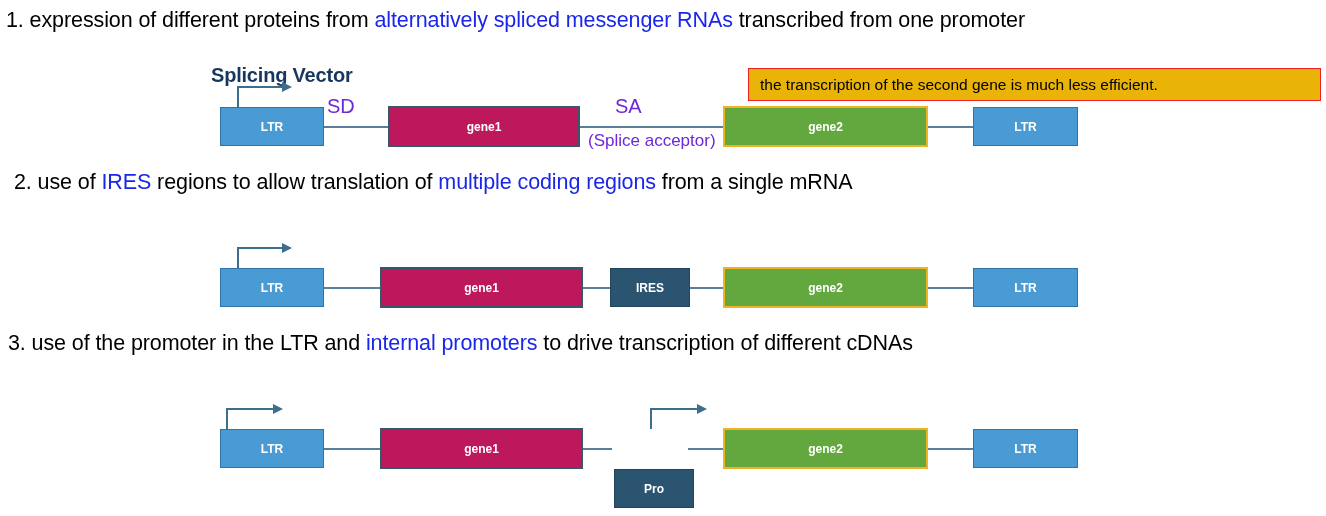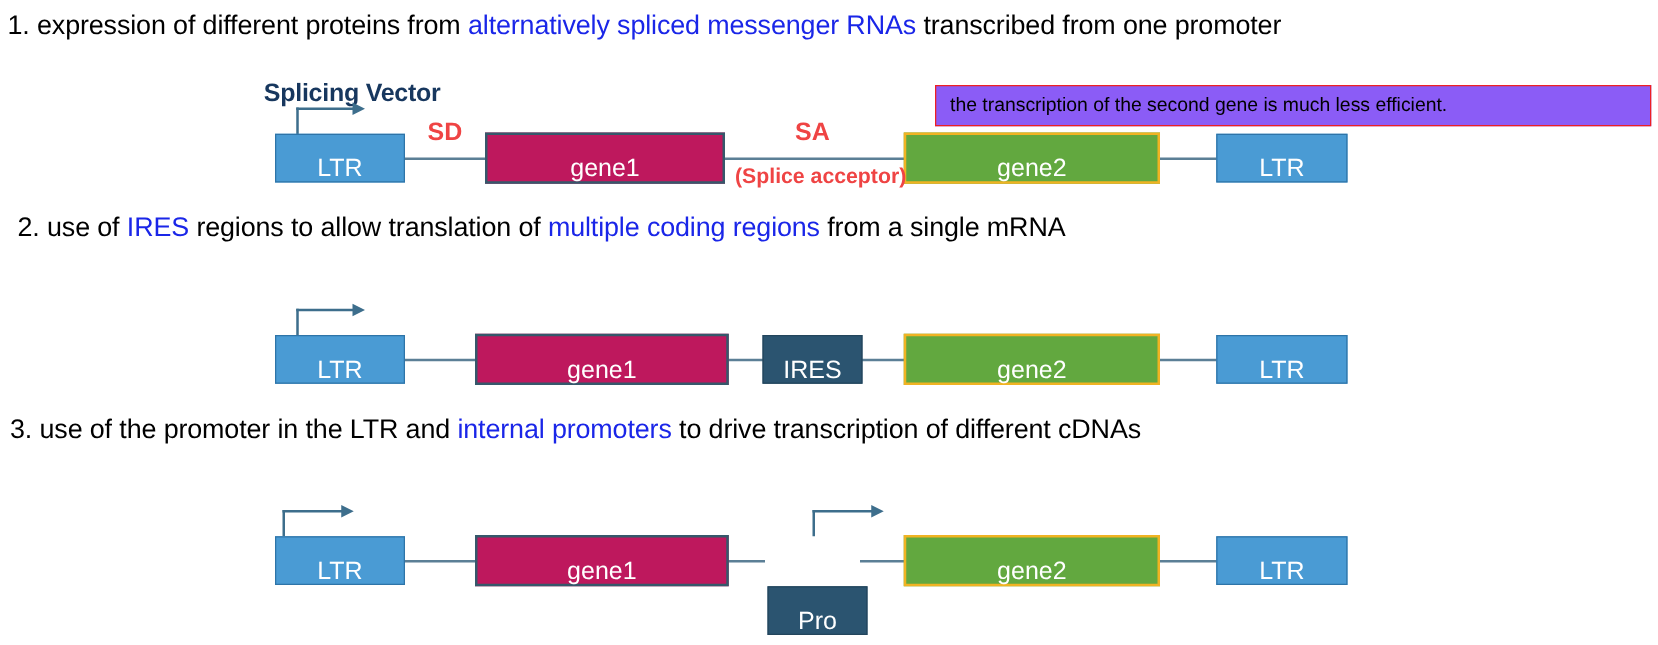--- a/index.html
+++ b/index.html
@@ -27,25 +27,26 @@
     font-weight:bold;
     color:#17375e;
     white-space:nowrap;
     letter-spacing:-0.2px;
   }
 
   
   .gbox{
     position:absolute;
     box-sizing:border-box;
-    display:flex;align-items:flex-end;justify-content:center;
+    display:flex;align-items:center;justify-content:center;
     color:#ffffff;
-    font-size:20px;
+    font-size:12px;
     white-space:nowrap;
     line-height:1;
+    font-weight:bold;
   }
   .gbox.ltr{
     background:#4a9bd4;
     border:1.6px solid #2e74a8;
   }
   .gbox.gene1{
     background:#be185d;
     border:2px solid #35586b;
   }
   .gbox.gene2{
@@ -79,32 +80,30 @@
     width:0;height:0;
     border-top:5.6px solid transparent;
     border-bottom:5.6px solid transparent;
     border-left:10px solid #3d6e8c;
   }
 
   
   .maplabel{
     position:absolute;
     font-size:20px;
-    color:#ef4444;
-    white-space:nowrap;
-    text-align:center;
-    font-weight:bold;
+    color:#6d28d9;
+    white-space:nowrap;
   }
   .maplabel.small{font-size:17px;}
 
   
   .callout{
     position:absolute;
     box-sizing:border-box;
-    background:#8b5cf6;
+    background:#eab308;
     border:1.4px solid #ed2024;
     display:flex;align-items:center;
     padding-left:11px;
   }
   .callout span{
     font-size:15.5px;color:#000000;white-space:nowrap;
   }
 </style>
 </head>
 <body>

